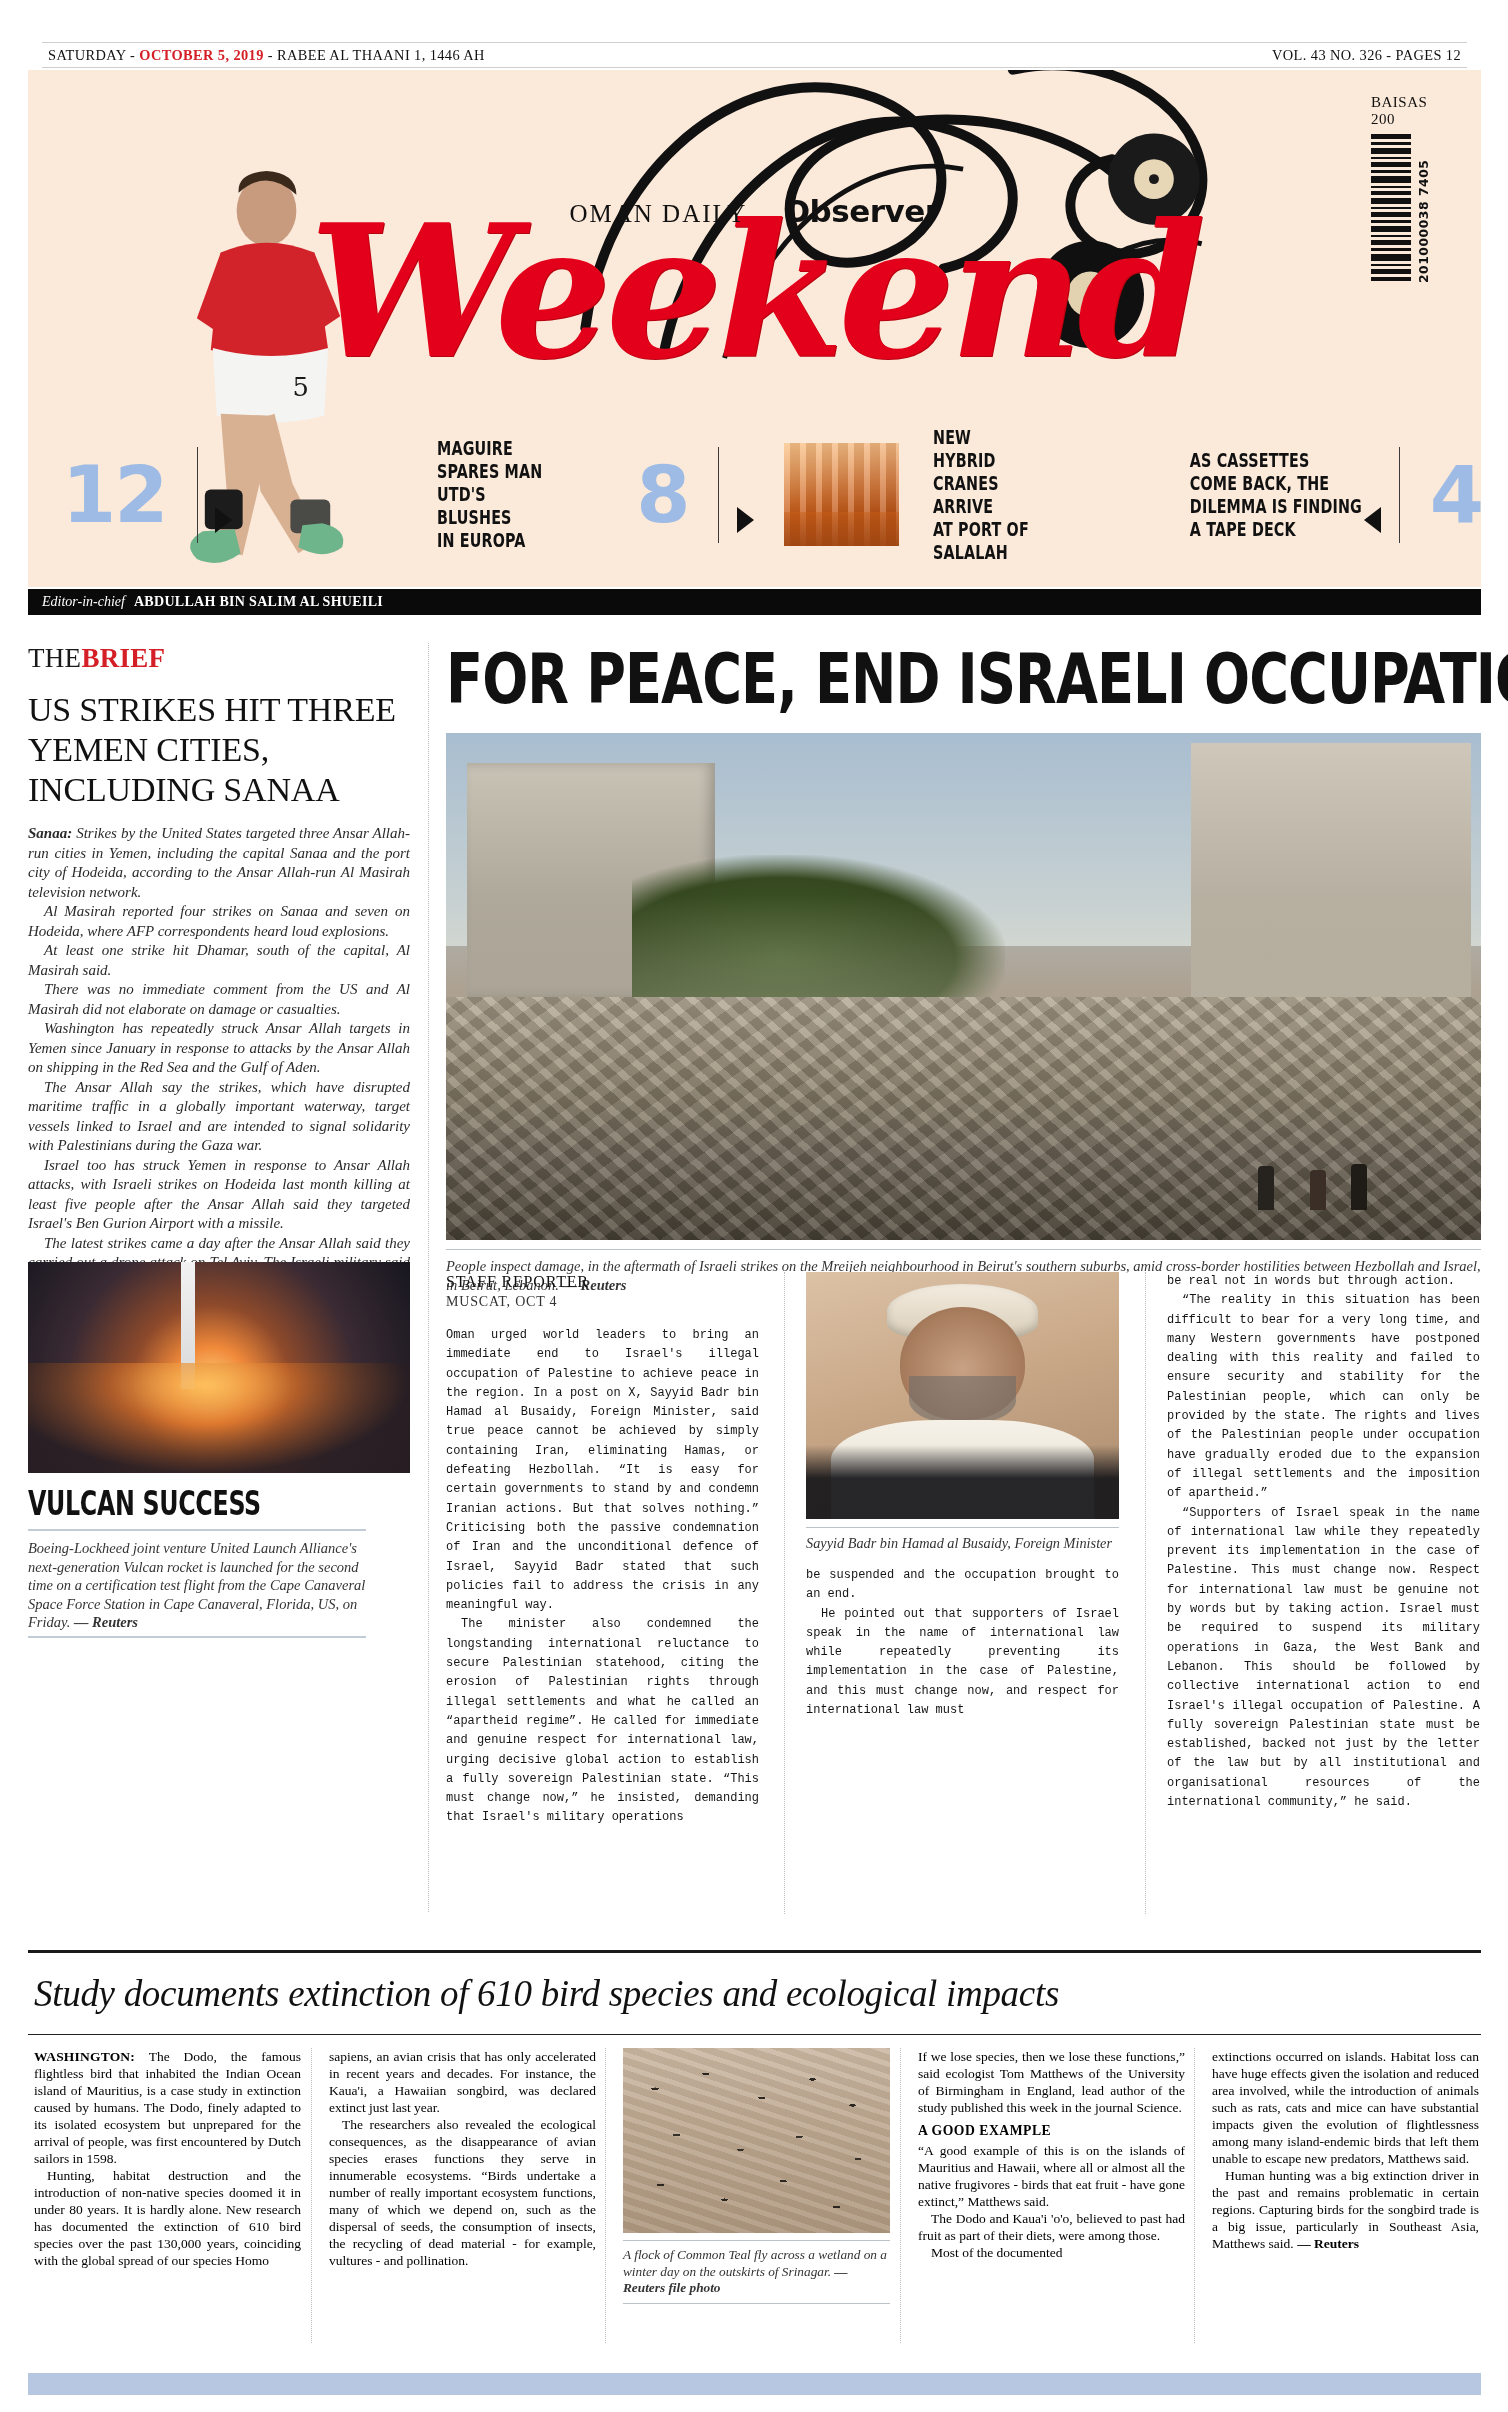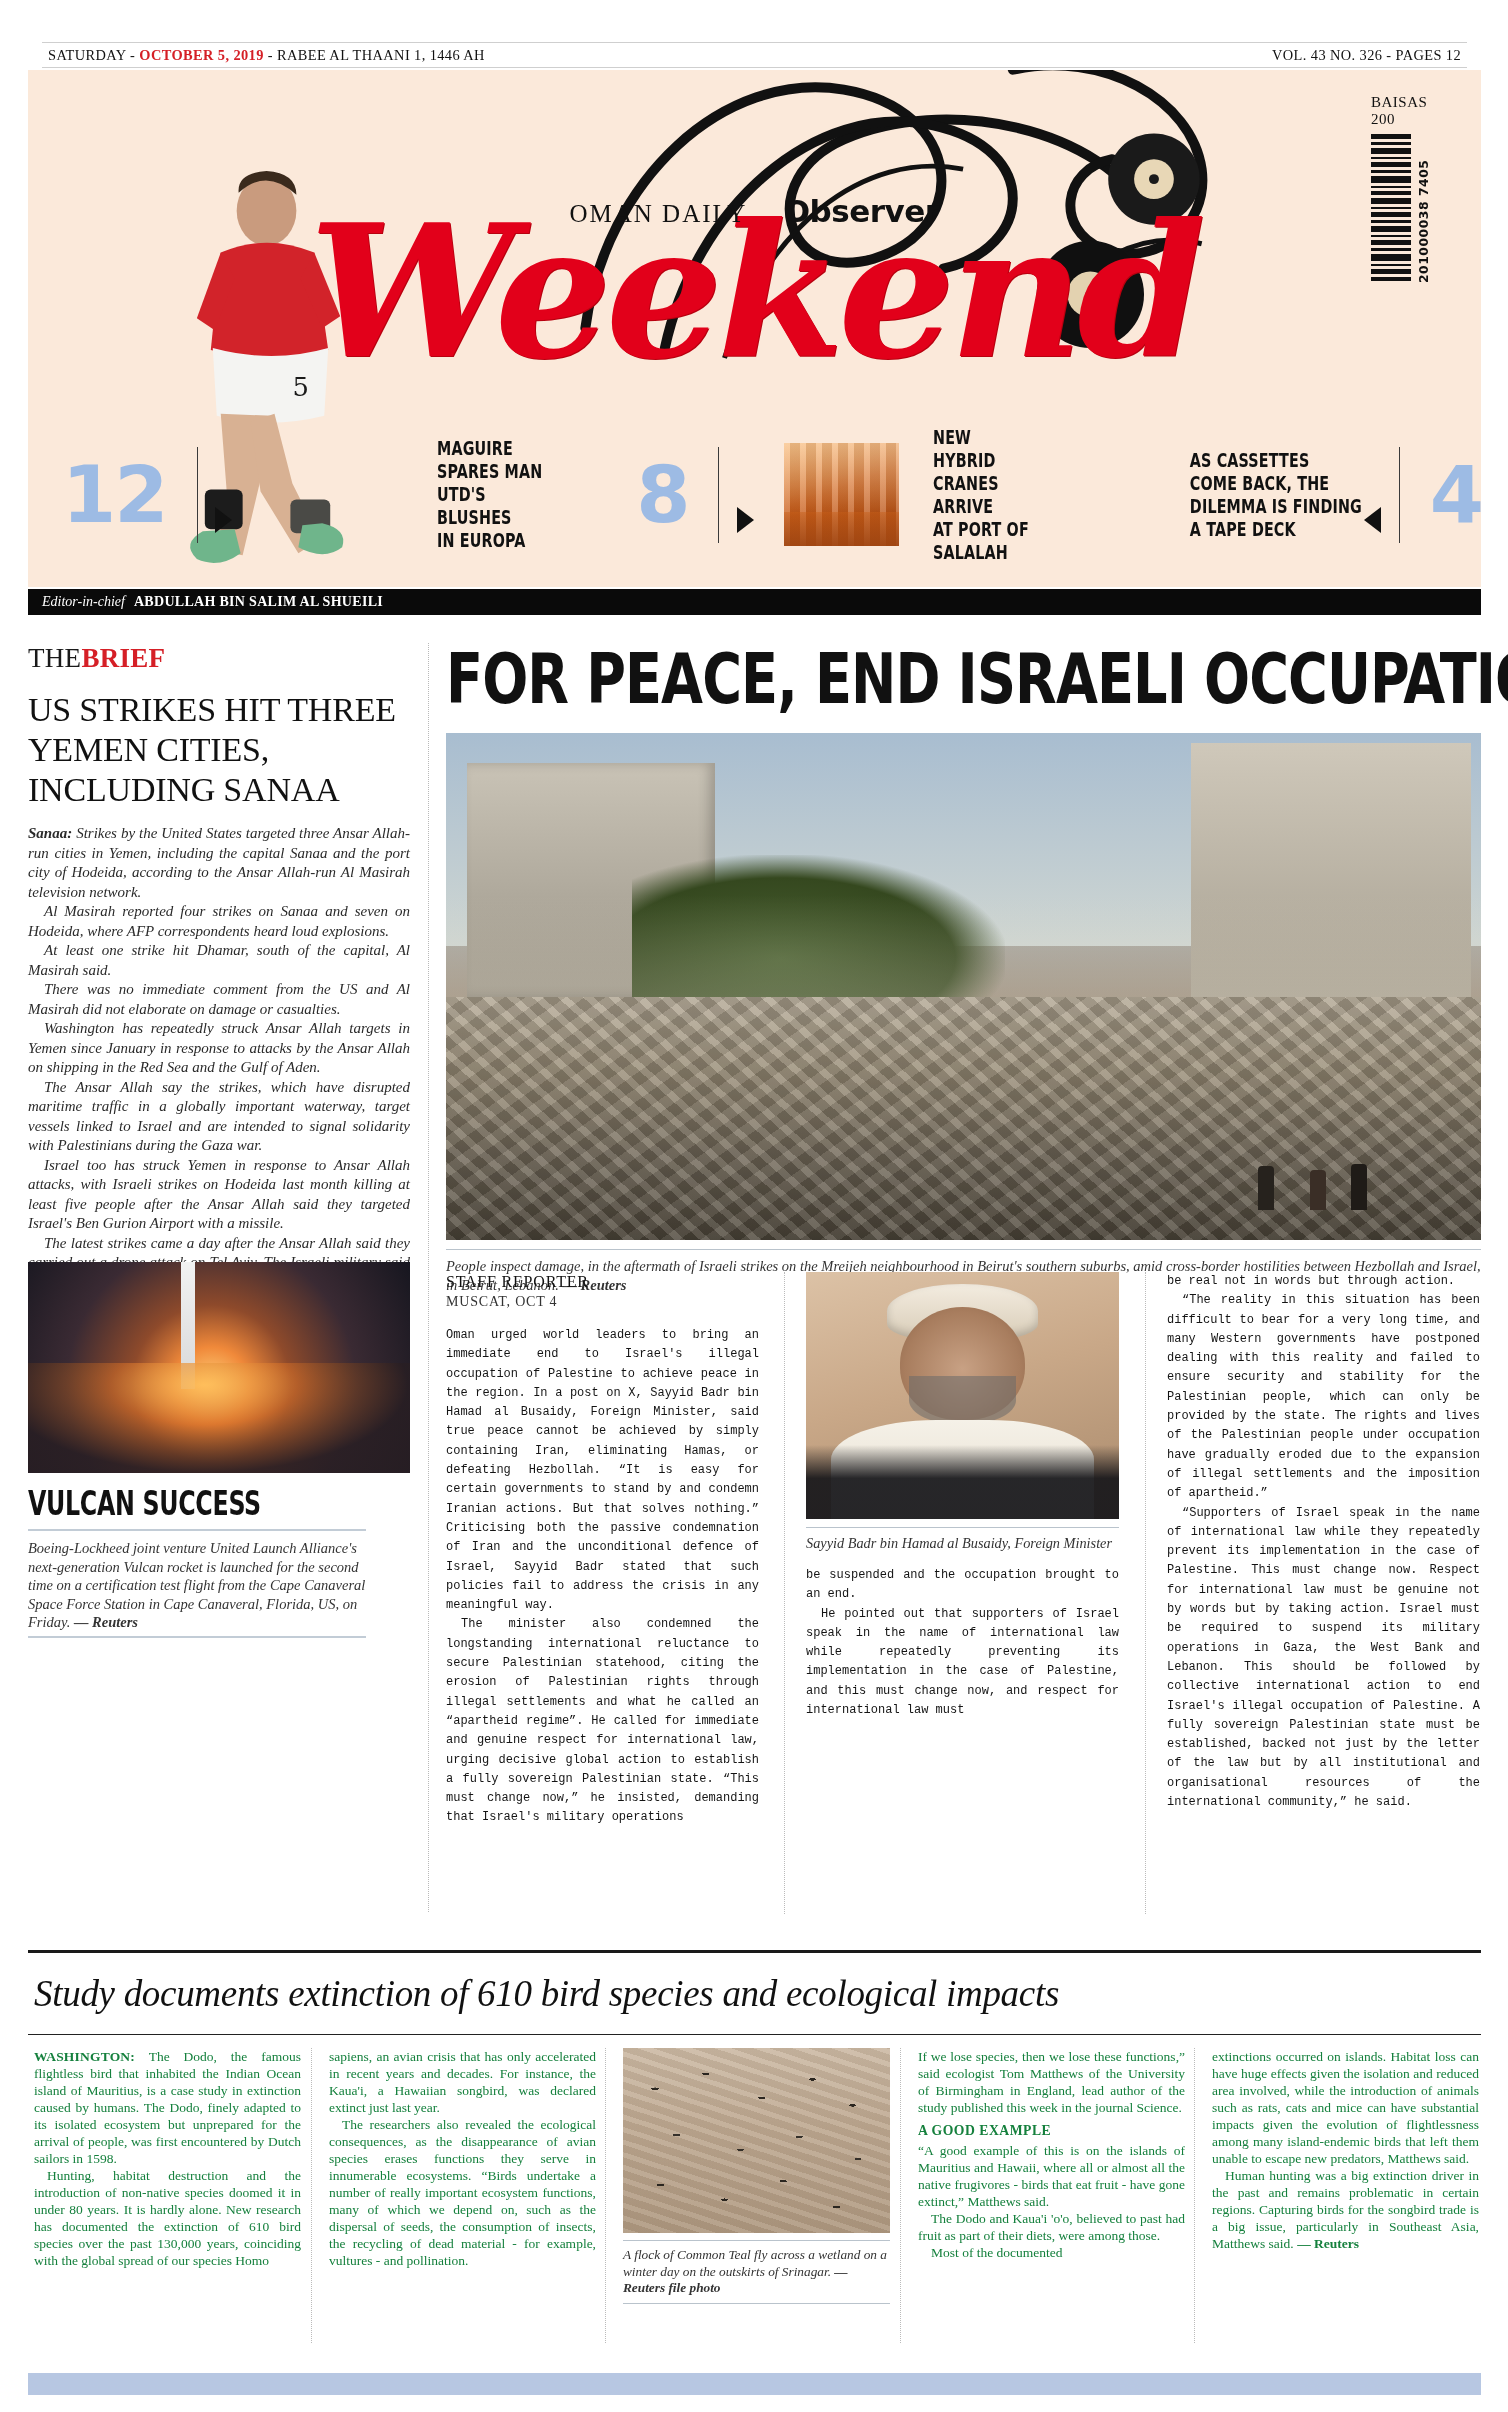--- a/index.html
+++ b/index.html
@@ -370,21 +370,21 @@
   .b2 { left: 295px; }
   .b3 { left: 589px; }
   .b4 { left: 884px; }
   .b5 { left: 1178px; }
   .bcol-rule {
     position: absolute; top: 0; width: 1px; height: 295px; border-left: 1px dotted #bbb;
   }
   .btext p {
     font-family: "Liberation Serif", serif;
     font-size: 13.5px; line-height: 17px;
-    text-align: justify; text-indent: 13px; color: #15803d;
+    text-align: justify; text-indent: 13px; color: #000000;
   }
   .btext p.noind { text-indent: 0; }
   .btext b.city { font-weight: bold; letter-spacing: 0.2px; }
   .btext .subhead {
     font-family: "Liberation Serif", serif;
     font-weight: bold; font-size: 13.7px;
     letter-spacing: 0.5px;
     text-indent: 0; margin: 6px 0 3px;
   }
   .birds-photo {

